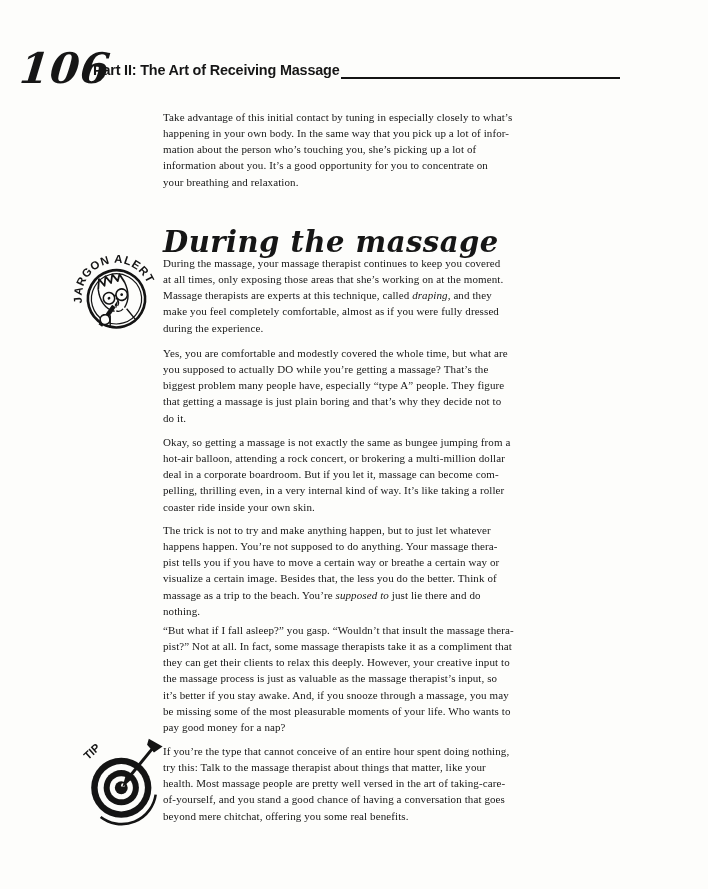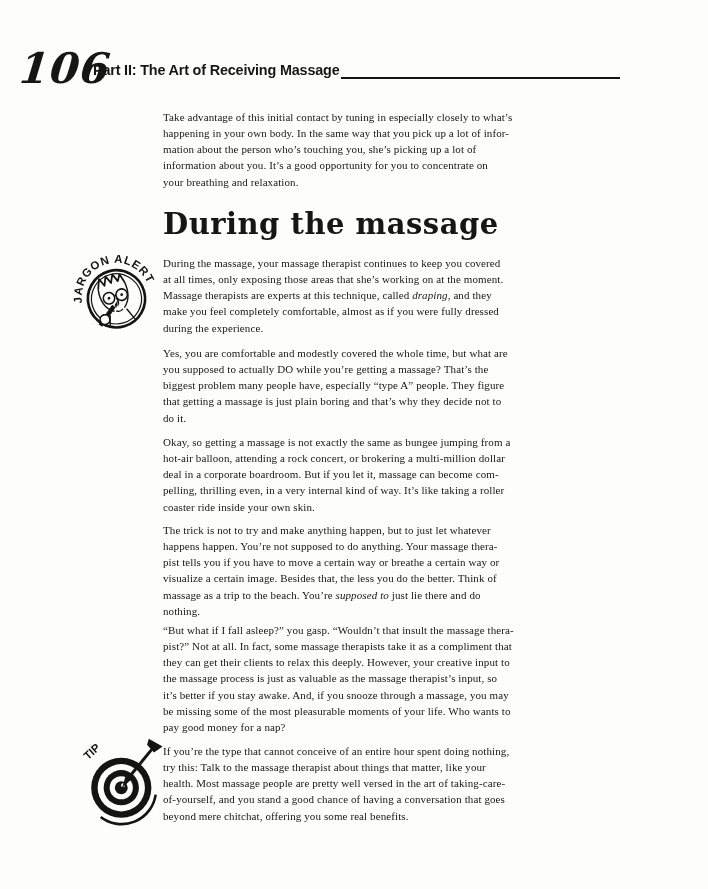--- a/index.html
+++ b/index.html
@@ -28,23 +28,23 @@
     width:279px; height:2px; background:#141414;
   }
   
   .para {
     position:absolute; left:163px; width:478px;
     font-size:11px; line-height:16.15px;
     letter-spacing:0.1px; text-align:left;
   }
   .para em { font-style:italic; }
   .section-heading {
-    position:absolute; left:163px; top:207px;
+    position:absolute; left:163px; top:225px;
     font-family:"DejaVu Serif", serif;
-    font-size:29px; font-weight:bold; 
+    font-size:29px; font-weight:bold; font-style:italic;
     letter-spacing:0.5px;
   }
   
   .icon-box { position:absolute; }
   .icon-box svg { display:block; }
 </style>
 </head>
 <body>
 
 <div class="page">

